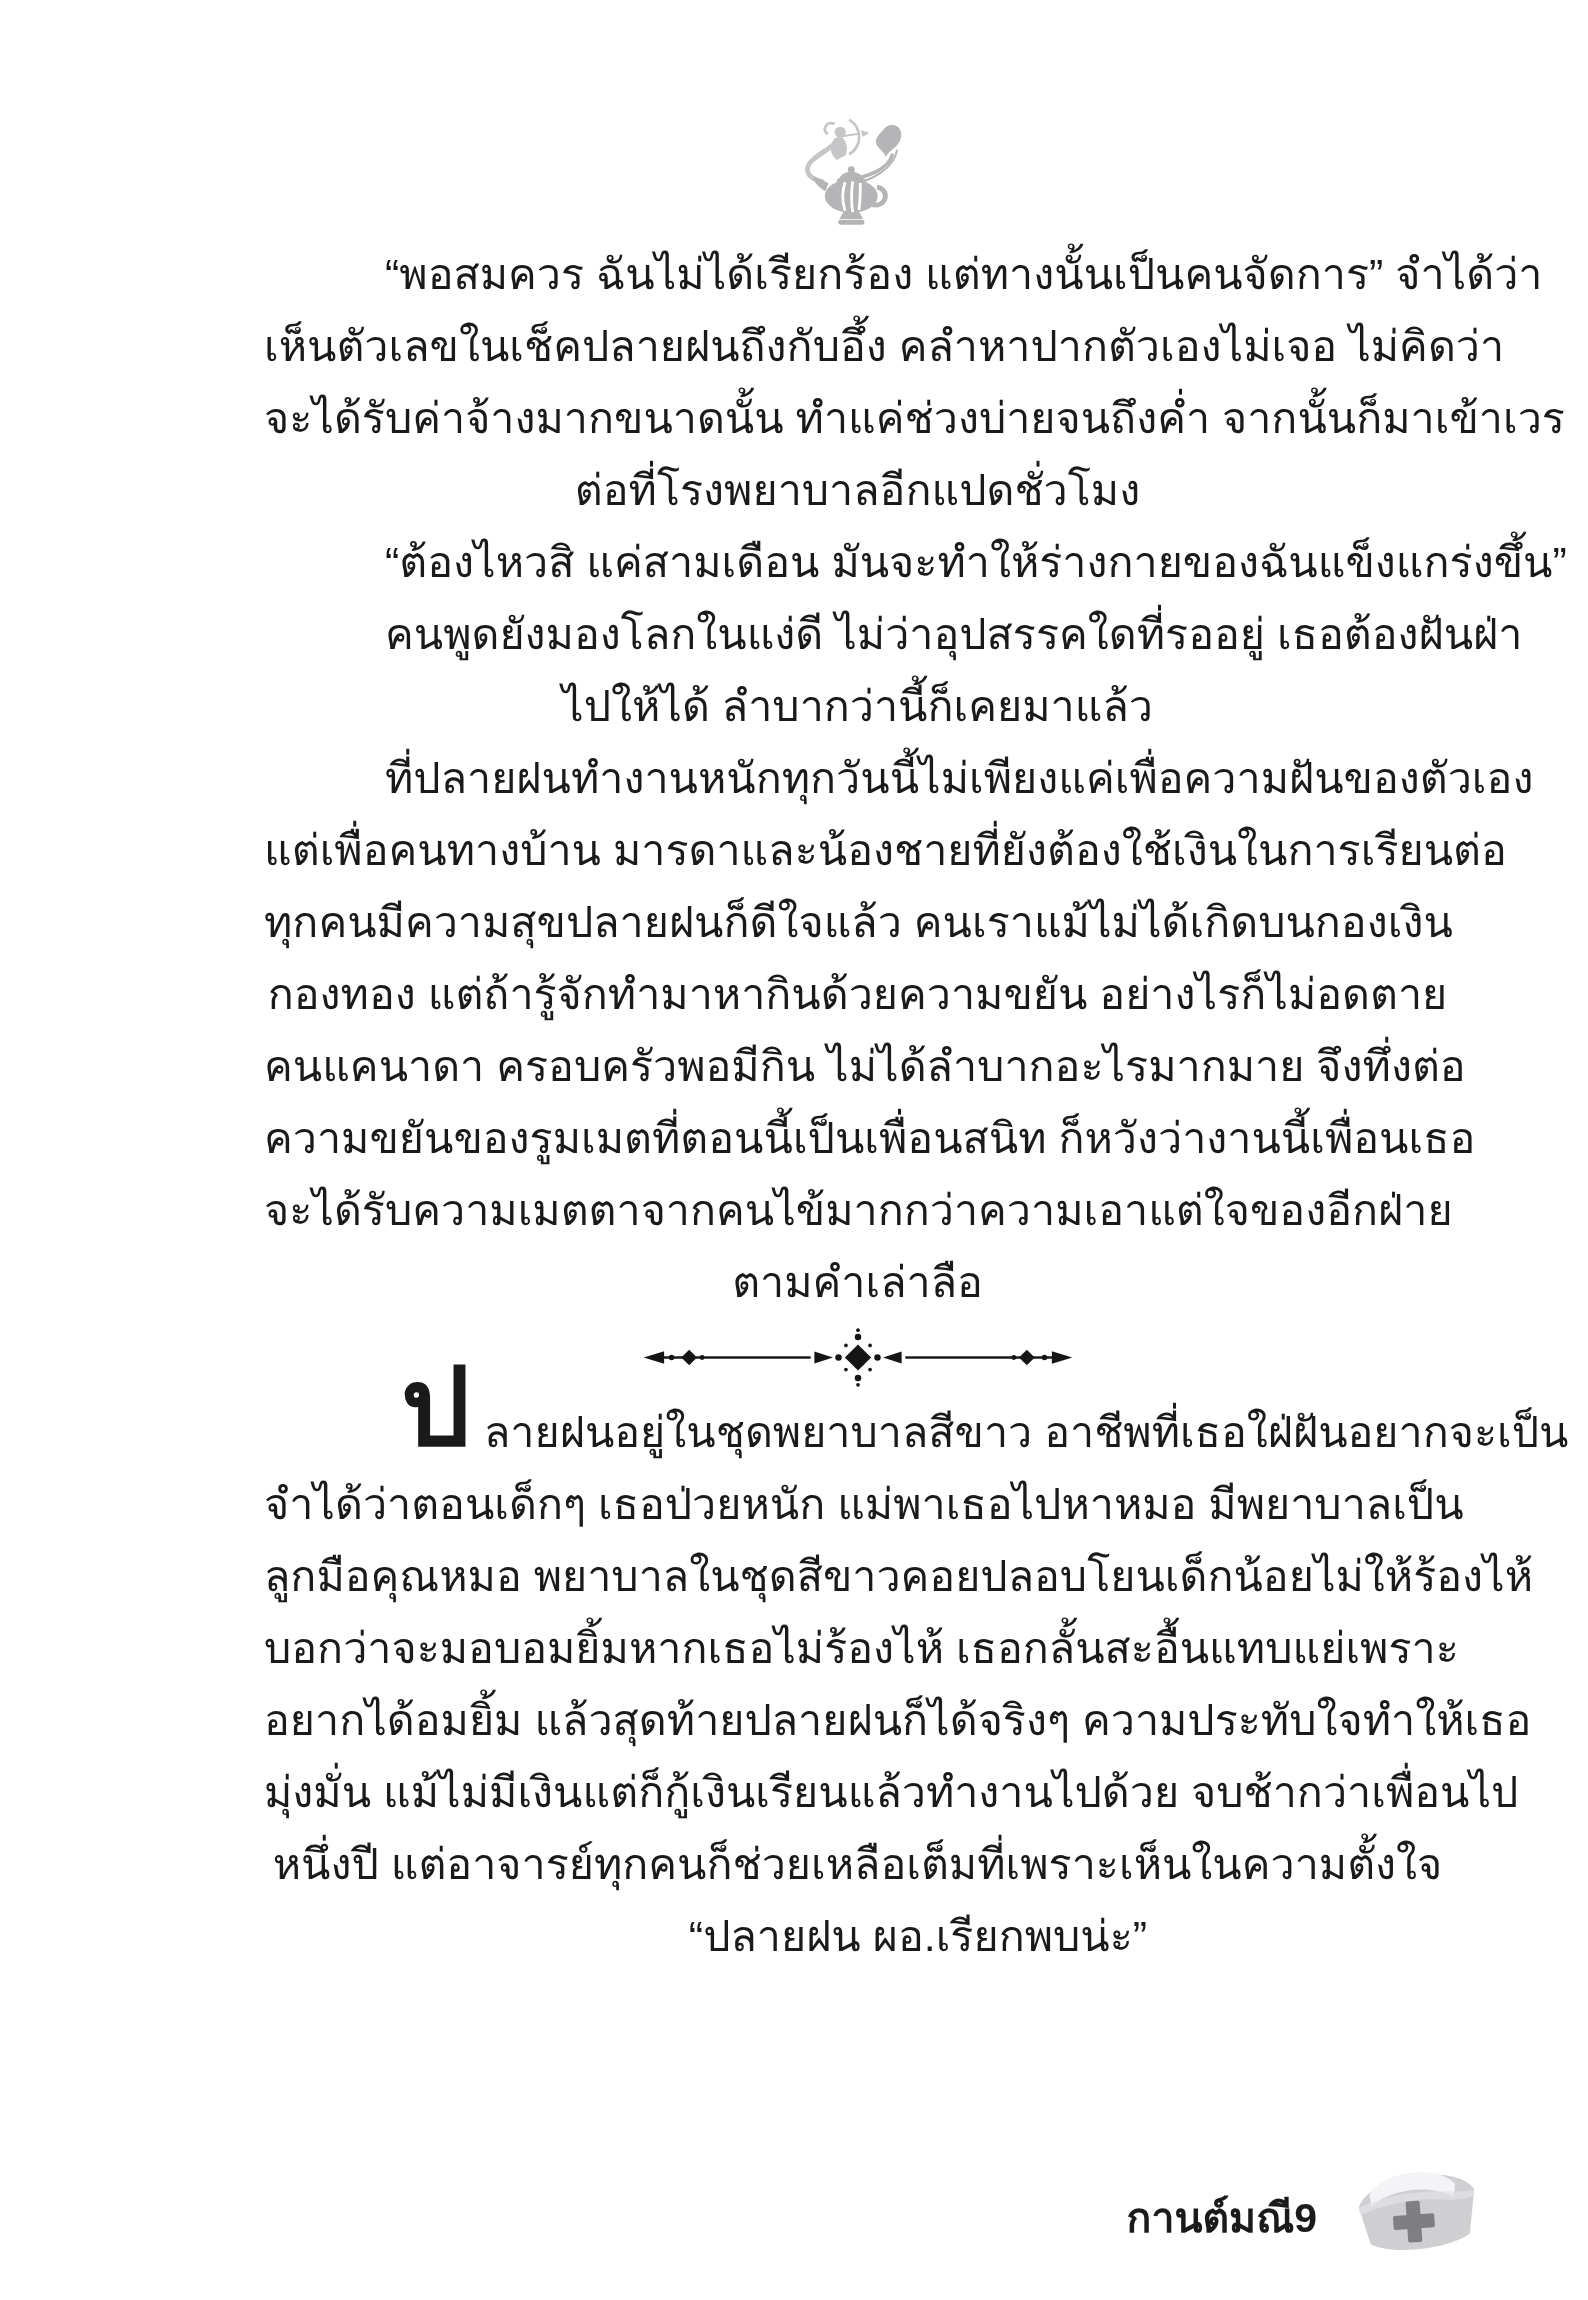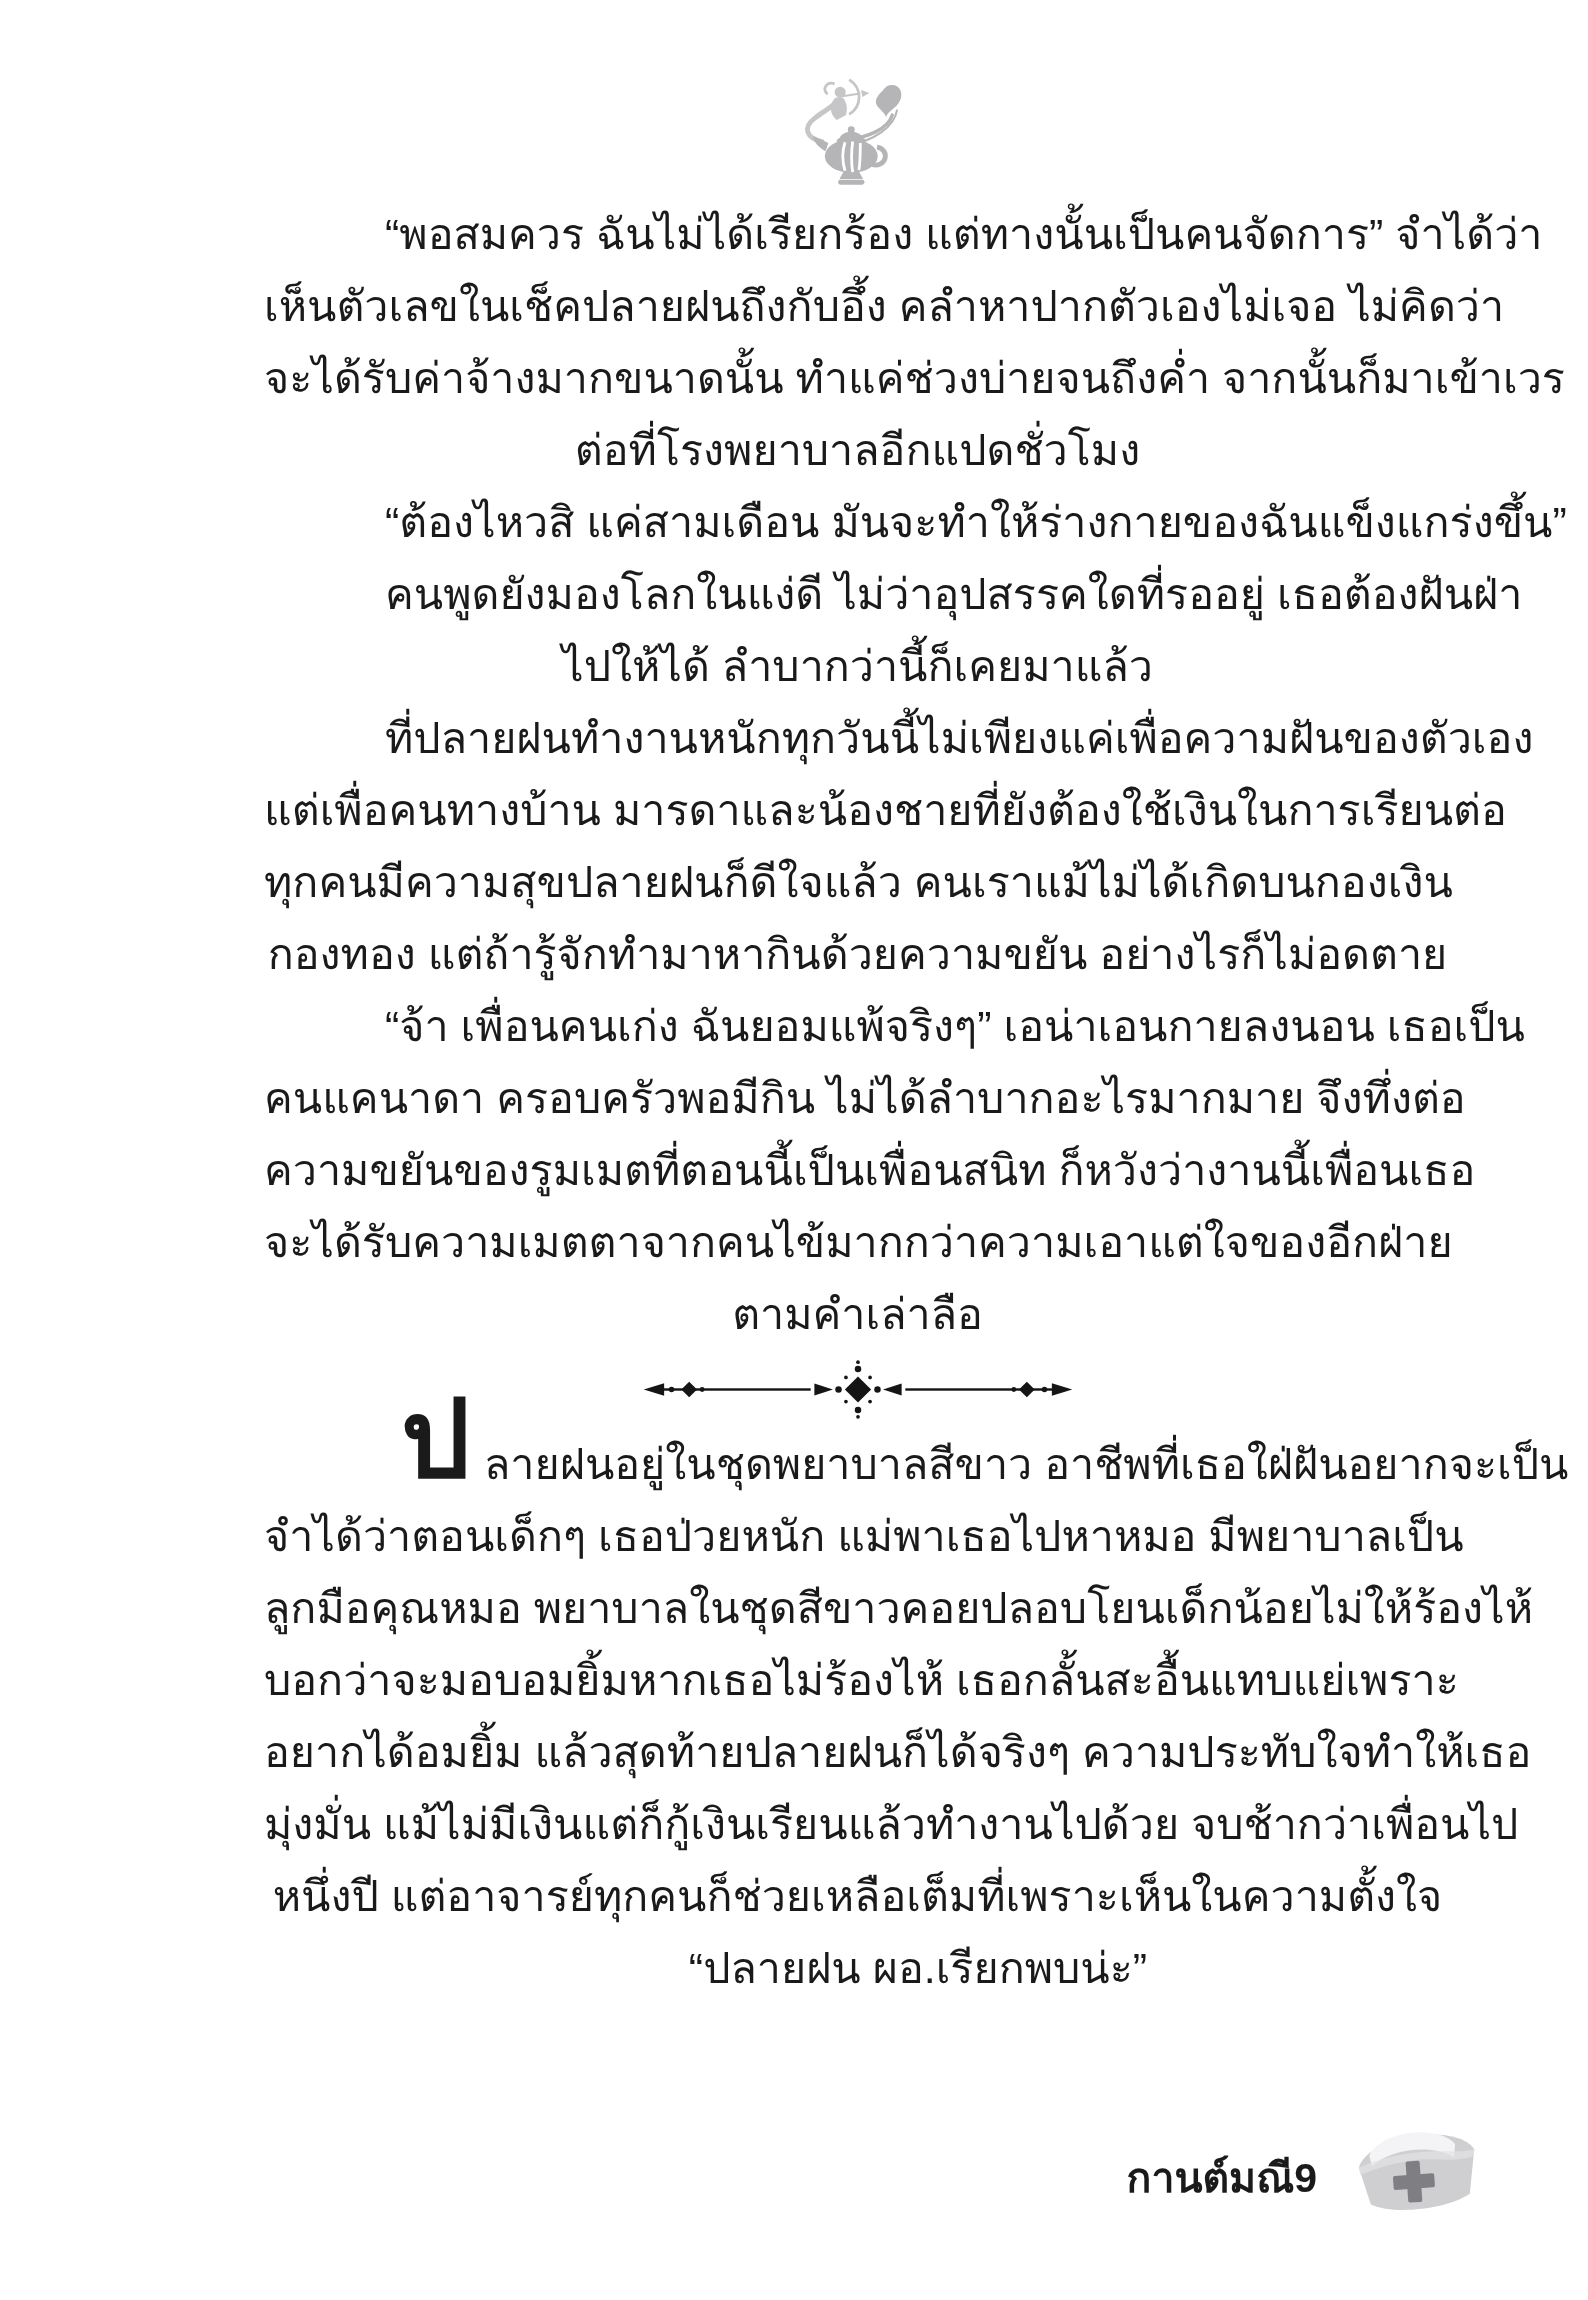--- a/index.html
+++ b/index.html
@@ -3,20 +3,21 @@
 <meta charset="utf-8">
 <style>
   html,body{margin:0;padding:0}
   .page{
     position:relative;
     width:1589px;height:2248px;
     background:var(--bg,#ffffff);
     color:var(--text,#1a1a1a);
     font-family:"Liberation Sans","DejaVu Sans",sans-serif;
     overflow:hidden;
+    margin-top:40px;
   }
   .logo{
     position:absolute;left:779px;top:72px;
     width:139px;height:121px;
   }
   .logo svg{width:100%;height:100%}
   .text-block{
     position:absolute;left:264px;top:198px;width:1187px;
     font-size:43px;line-height:72px;
   }
@@ -115,21 +116,20 @@
         <div class="line"><span class="line-text">ไปให้ได้ ลำบากว่านี้ก็เคยมาแล้ว</span></div>
 
         <div class="line indent justify"><span class="line-text">ที่ปลายฝนทำงานหนักทุกวันนี้ไม่เพียงแค่เพื่อความฝันของตัวเอง</span></div>
 
         <div class="line justify"><span class="line-text">แต่เพื่อคนทางบ้าน มารดาและน้องชายที่ยังต้องใช้เงินในการเรียนต่อ</span></div>
 
         <div class="line justify"><span class="line-text">ทุกคนมีความสุขปลายฝนก็ดีใจแล้ว คนเราแม้ไม่ได้เกิดบนกองเงิน</span></div>
 
         <div class="line"><span class="line-text">กองทอง แต่ถ้ารู้จักทำมาหากินด้วยความขยัน อย่างไรก็ไม่อดตาย</span></div>
 
-        <div class="line indent justify"><span class="line-text">“จ้า เพื่อนคนเก่ง ฉันยอมแพ้จริงๆ” เอน่าเอนกายลงนอน เธอเป็น</span></div>
 
         <div class="line justify"><span class="line-text">คนแคนาดา ครอบครัวพอมีกิน ไม่ได้ลำบากอะไรมากมาย จึงทึ่งต่อ</span></div>
 
         <div class="line justify"><span class="line-text">ความขยันของรูมเมตที่ตอนนี้เป็นเพื่อนสนิท ก็หวังว่างานนี้เพื่อนเธอ</span></div>
 
         <div class="line justify"><span class="line-text">จะได้รับความเมตตาจากคนไข้มากกว่าความเอาแต่ใจของอีกฝ่าย</span></div>
 
         <div class="line"><span class="line-text">ตามคำเล่าลือ</span></div>
       </div>
 

